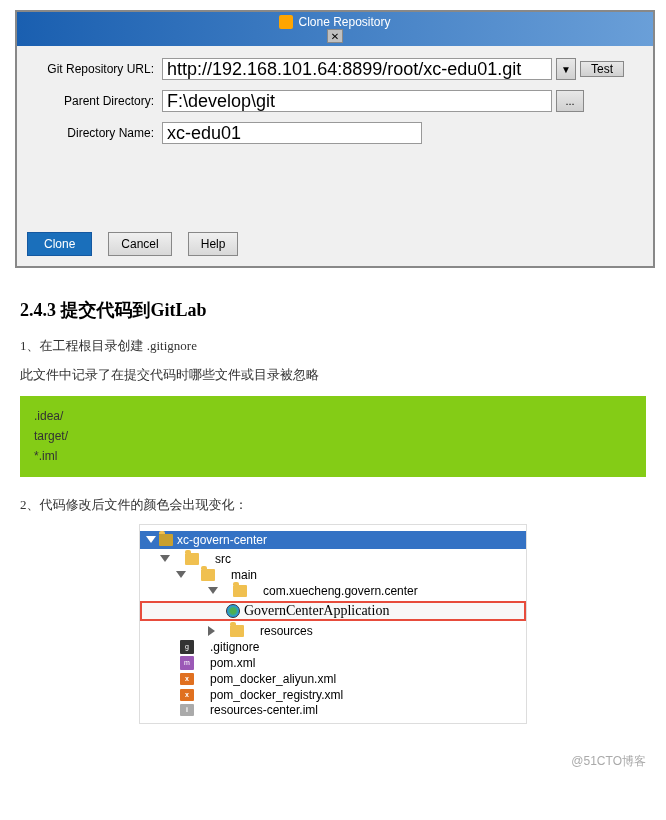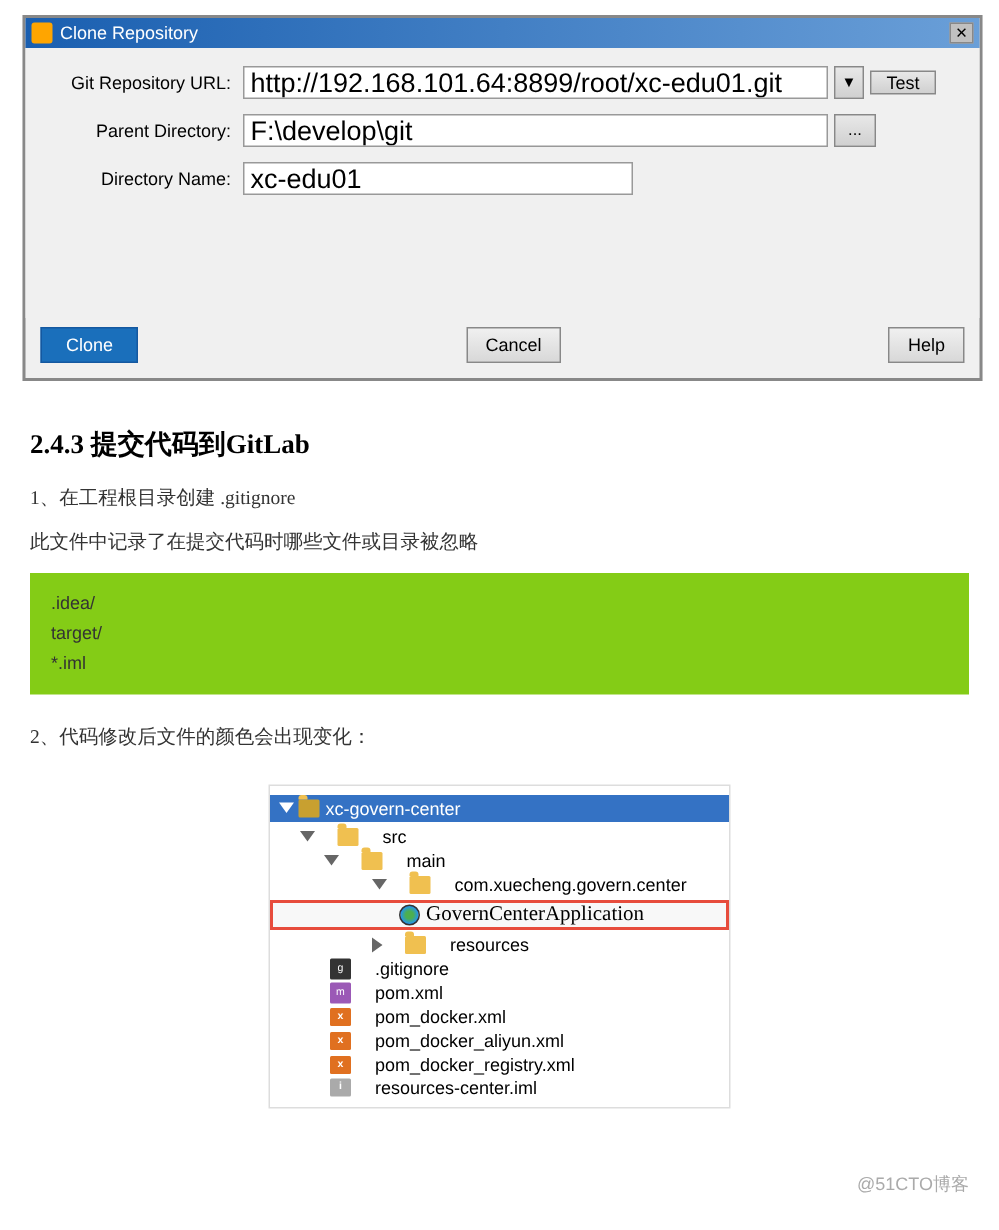--- a/index.html
+++ b/index.html
@@ -18,26 +18,27 @@
       background: #fff;
     }
     .dialog-box {
       border: 2px solid #888;
       background: #f0f0f0;
       width: 640px;
     }
     .dialog-titlebar {
       background: linear-gradient(to right, #1a5fb0, #6a9fd8);
       color: #fff;
-      padding: 3px 4px;
+      padding: 3px 14px;
       display: flex;
       align-items: center;
       justify-content: space-between;
       font-size: 12px;
       font-family: Arial, sans-serif;
+      flex-direction: column;
     }
     .dialog-titlebar-left {
       display: flex;
       align-items: center;
       gap: 5px;
     }
     .dialog-title-icon {
       width: 14px;
       height: 14px;
       background: #ffa500;
@@ -128,22 +129,22 @@
       padding: 0 10px;
       font-size: 12px;
       cursor: pointer;
       font-family: Arial, sans-serif;
     }
     .dialog-spacer {
       height: 60px;
     }
     .dialog-footer {
       display: flex;
-      justify-content: space-between;
-      gap: 6px;
+      justify-content: flex-start;
+      gap: 16px;
       padding: 6px 10px 10px 10px;
     }
     .btn-clone {
       background: #1a6fbb;
       color: #fff;
       border: 1px solid #1458a0;
       padding: 4px 16px;
       font-size: 12px;
       cursor: pointer;
       font-family: Arial, sans-serif;
@@ -188,22 +189,22 @@
       padding: 10px 14px;
       font-family: Liberation Sans, sans-serif;
       font-size: 12px;
       color: #333;
       margin: 10px 0 18px 0;
       line-height: 1.7;
     }
 
     
     .filetree-container {
-      margin: 21px auto;
-      width: 308px;
+      margin: 8px auto;
+      width: 388px;
       background: #fff;
       border: 1px solid #ddd;
       padding: 6px 0;
     }
     .filetree-root {
       display: flex;
       align-items: center;
       padding: 2px 6px;
       background: #3472c4;
       color: #fff;
@@ -429,25 +430,20 @@
       <span class="gitignore-icon">g</span>
       <span>.gitignore</span>
     </div>
 
     <div class="filetree-item filetree-indent-1">
       <span style="width:8px; display:inline-block;"></span>
       <span class="pom-icon">m</span>
       <span>pom.xml</span>
     </div>
 
-    <div class="filetree-item filetree-indent-1">
-      <span style="width:8px; display:inline-block;"></span>
-      <span class="xml-icon">x</span>
-      <span>pom_docker.xml</span>
-    </div>
 
     <div class="filetree-item filetree-indent-1">
       <span style="width:8px; display:inline-block;"></span>
       <span class="xml-icon">x</span>
       <span>pom_docker_aliyun.xml</span>
     </div>
 
     <div class="filetree-item filetree-indent-1">
       <span style="width:8px; display:inline-block;"></span>
       <span class="xml-icon">x</span>

